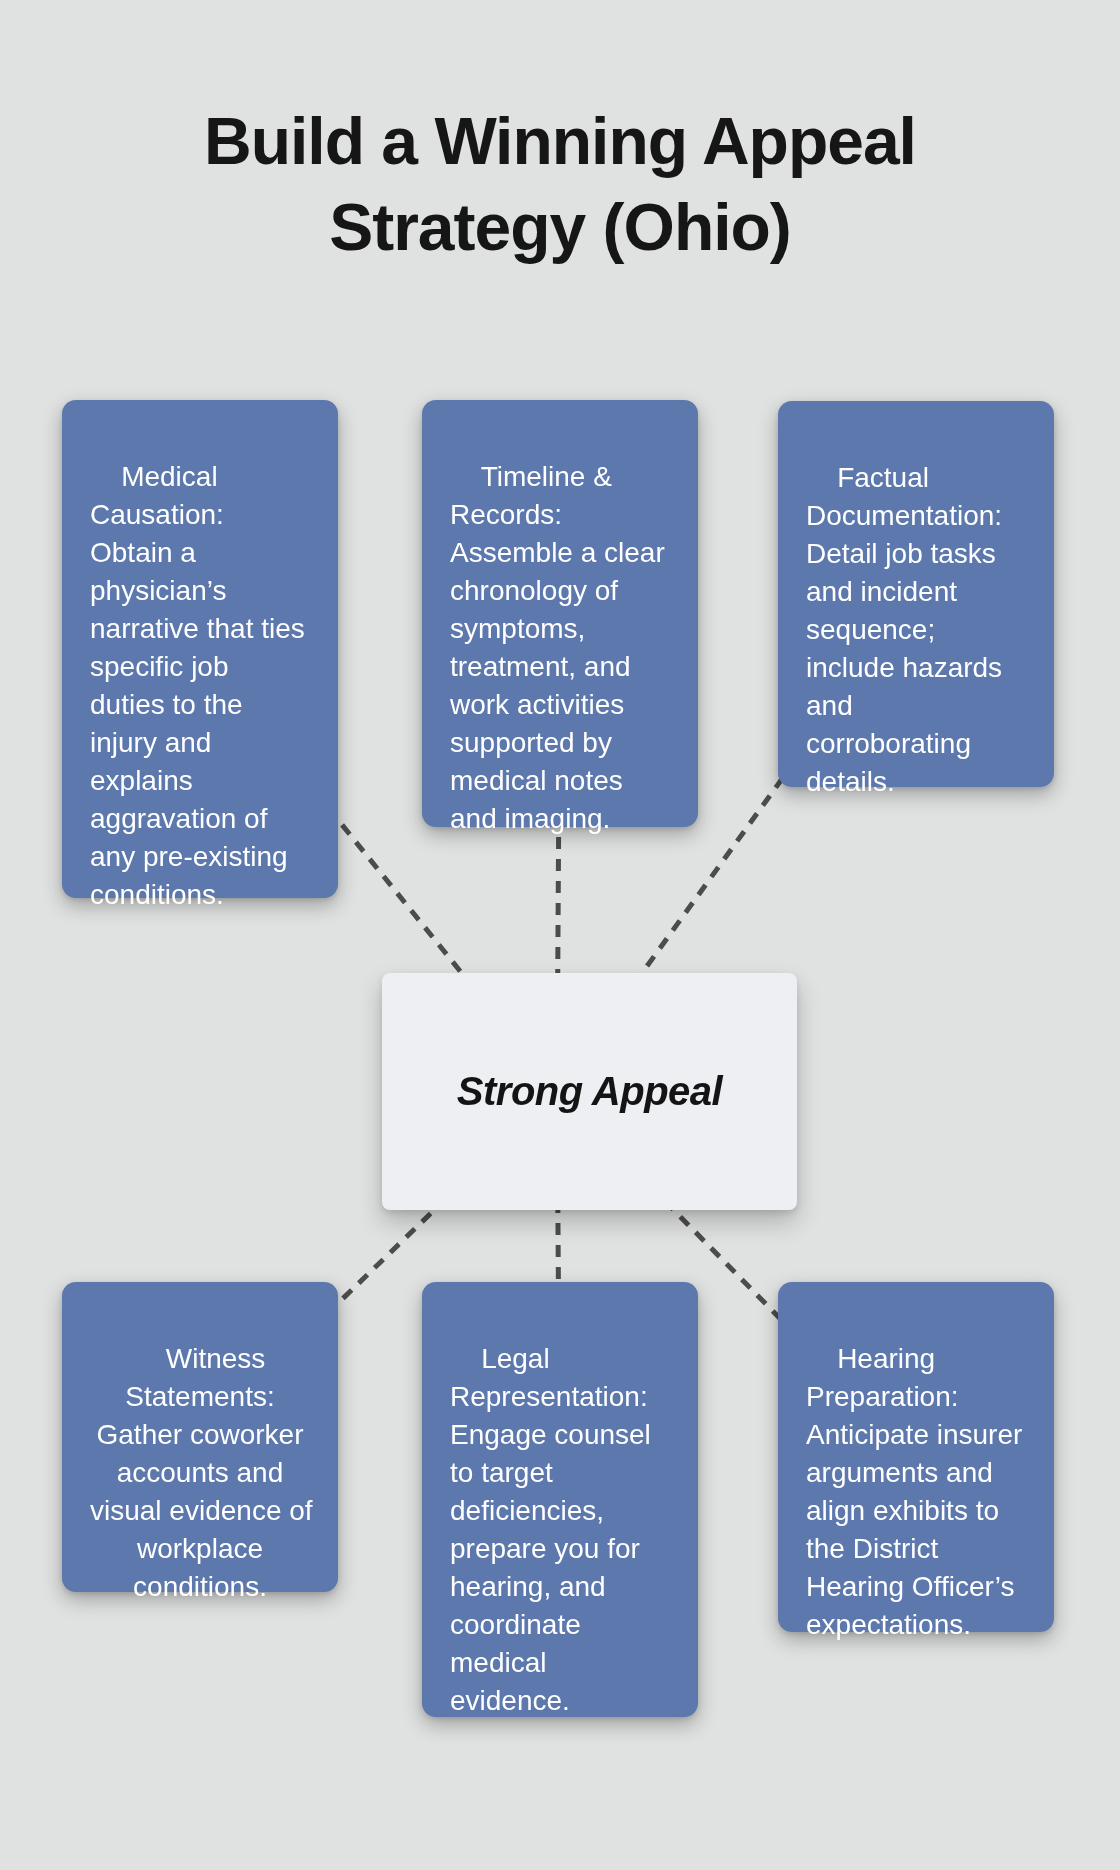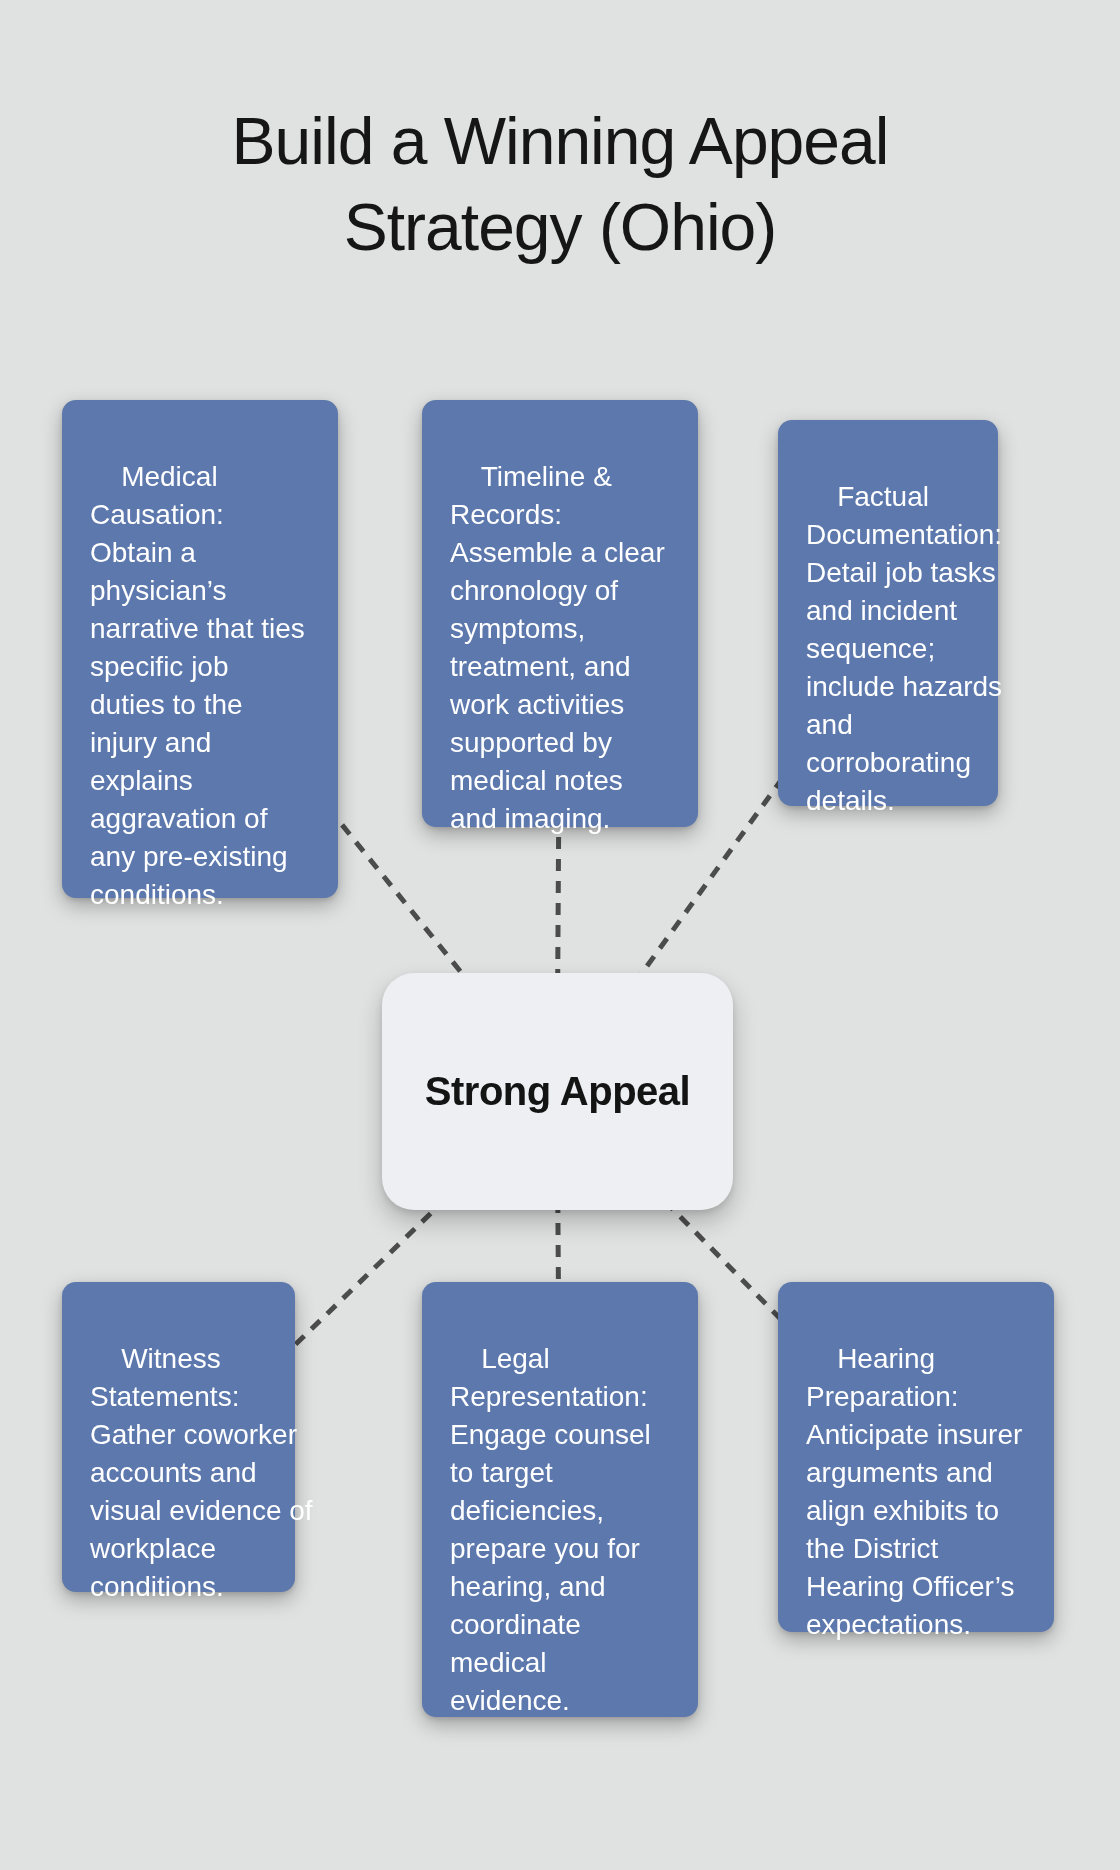--- a/index.html
+++ b/index.html
@@ -19,21 +19,21 @@
     background:var(--bg);
     overflow:hidden;
     font-family:"Liberation Sans",sans-serif;
   }
   .title{
     position:absolute;
     left:0;right:0;top:98px;
     text-align:center;
     font-size:66px;
     line-height:86px;
-    font-weight:400;
+    font-weight:700;
     letter-spacing:-1px;
     color:var(--title_text);
     white-space:pre-line;
   }
   .connectors{
     position:absolute;left:0;top:0;width:1120px;height:1870px;
     z-index:1;
   }
   .connectors line{
     stroke:var(--connector);
@@ -47,32 +47,32 @@
     border-radius:14px;
     padding:20px 28px;
     color:var(--node_text);
     font-size:28px;
     line-height:38px;
     white-space:pre;
     box-shadow:0 8px 20px rgba(0,0,0,.28), 0 2px 5px rgba(0,0,0,.12);
   }
   .node.b1{left:62px;top:400px;width:276px;height:498px;}
   .node.b2{left:422px;top:400px;width:276px;height:427px;}
-  .node.b3{left:778px;top:420px;width:220px;height:386px;}
-  .node.b4{left:62px;top:1282px;width:233px;height:310px;}
+  .node.b3{left:778px;top:401px;width:276px;height:386px;}
+  .node.b4{left:62px;top:1282px;width:276px;height:310px;text-align:center;}
   .node.b5{left:422px;top:1282px;width:276px;height:435px;}
   .node.b6{left:778px;top:1282px;width:276px;height:350px;}
   .center-node{
     position:absolute;
     z-index:3;
-    left:382px;top:973px;width:351px;height:237px;
+    left:382px;top:973px;width:415px;height:237px;
     background:var(--center_fill);
-    border-radius:32px;
+    border-radius:8px;
     box-shadow:0 12px 24px rgba(0,0,0,.22), 0 3px 6px rgba(0,0,0,.10);
-    display:flex;align-items:center;justify-content:center;
+    display:flex;align-items:center;justify-content:center;font-style:italic;
   }
   .center-label{
     font-size:40px;
     font-weight:700;
     letter-spacing:-0.5px;
     color:var(--center_text);
   }
 </style>
 </head>
 <body>

